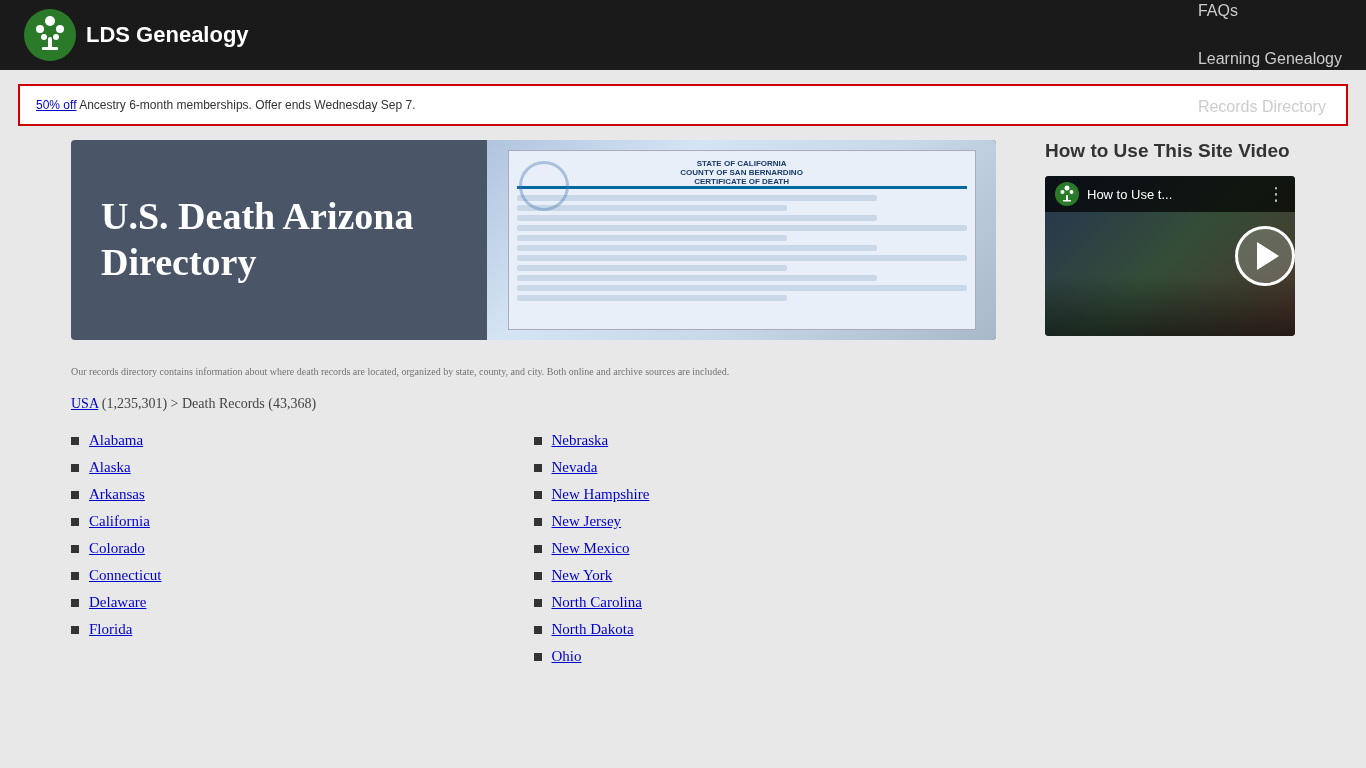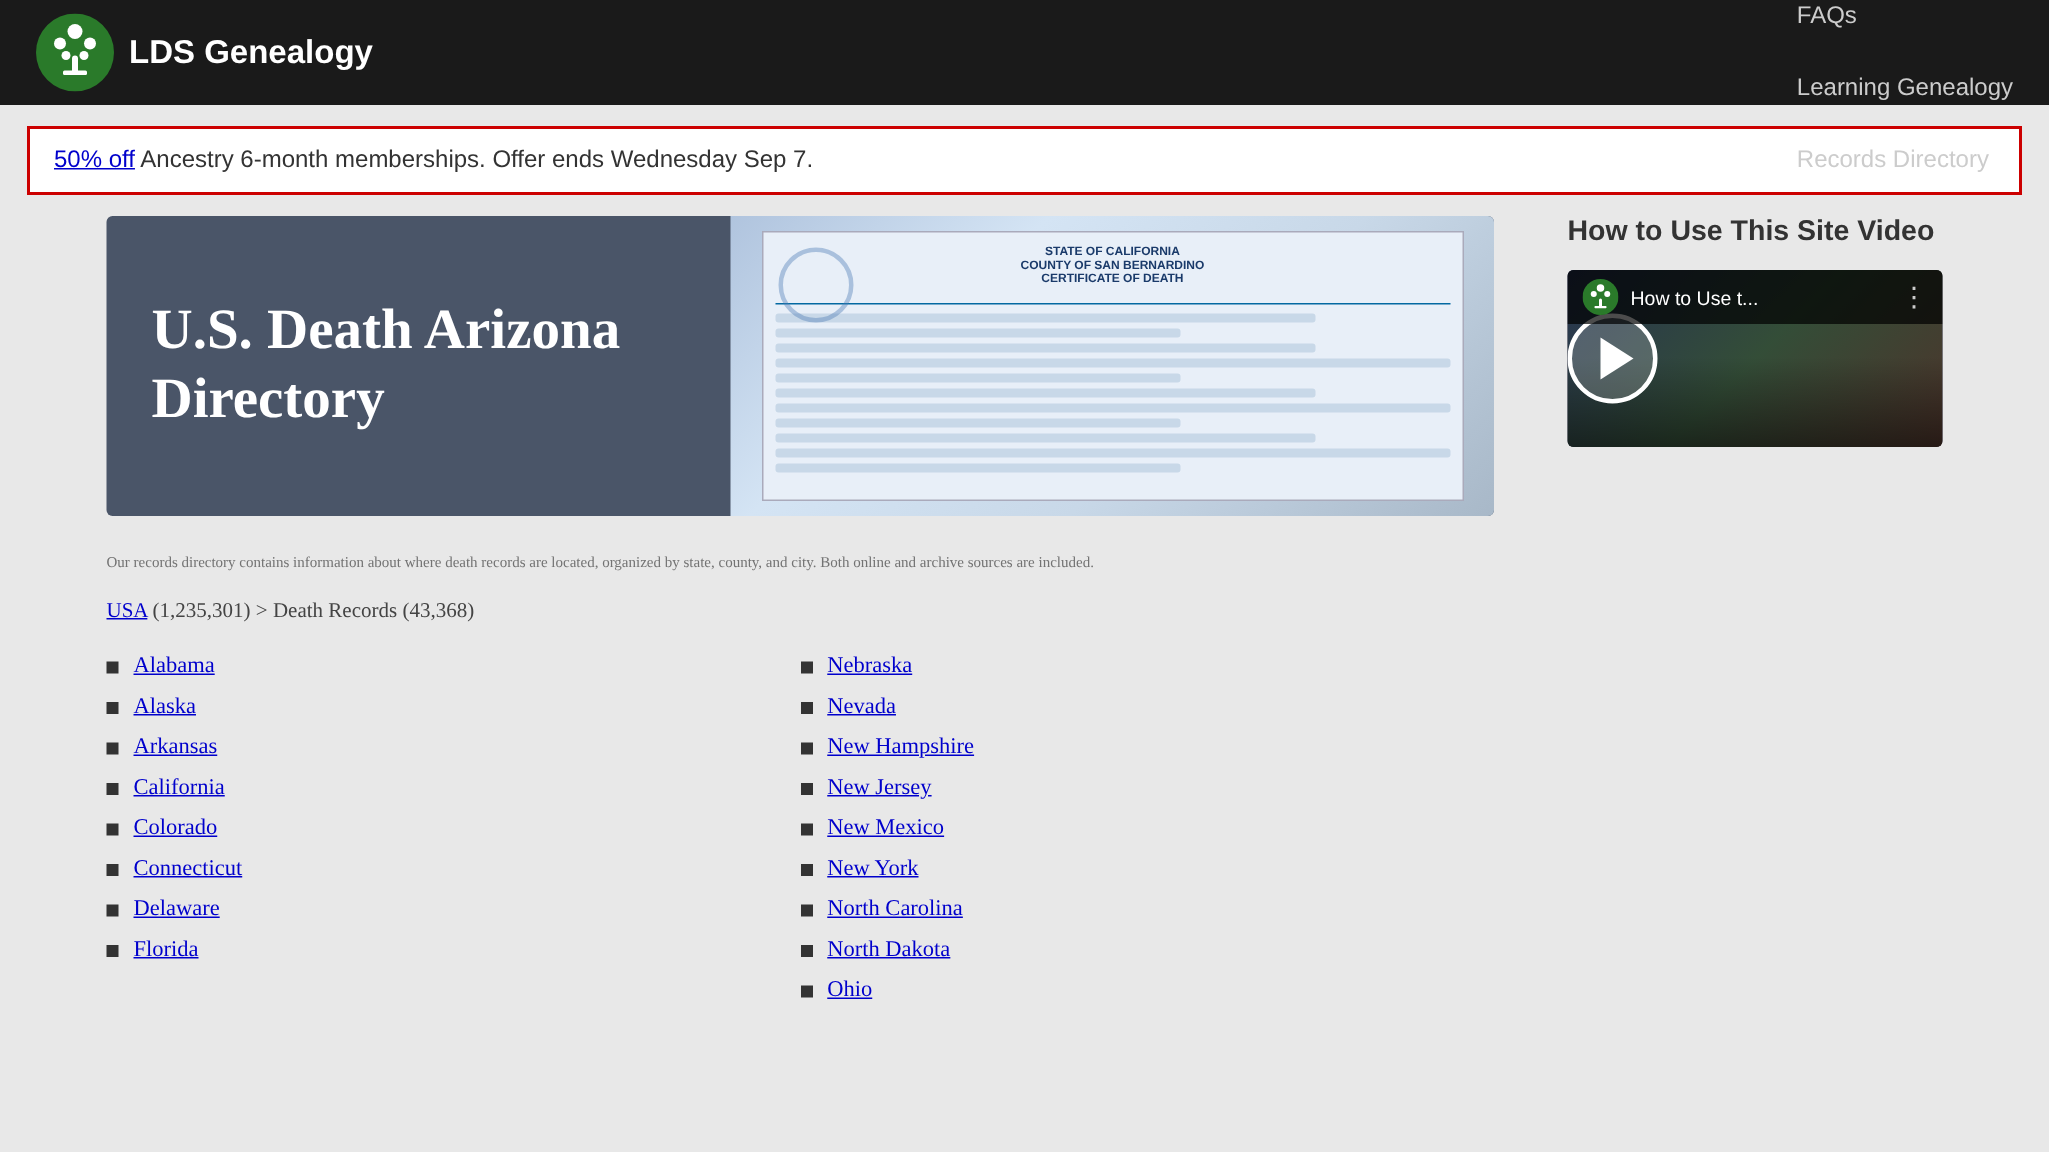--- a/index.html
+++ b/index.html
@@ -42,21 +42,21 @@
       font-size: 16px;
     }
 
     
     .banner {
       margin: 14px 18px;
       border: 2px solid #cc0000;
       padding: 12px 16px;
       background: #fff;
       font-family: Arial, sans-serif;
-      font-size: 16px;
+      font-size: 12px;
     }
     .banner-link {
       color: #00c;
       text-decoration: underline;
       cursor: pointer;
     }
 
     
     .page-container {
       max-width: 1260px;
@@ -112,22 +112,22 @@
       padding: 8px;
       font-size: 7px;
       color: #333;
       font-family: Arial, sans-serif;
     }
     .hero-doc-header {
       text-align: center;
       font-weight: bold;
       font-size: 8px;
       color: #1a3a6a;
-      border-bottom: 1px solid #0369a1;
-      padding-bottom: 12px;
+      border-bottom: 3px solid #0369a1;
+      padding-bottom: 0;
       margin-bottom: 4px;
     }
     .hero-doc-line {
       height: 6px;
       background: #c8d8e8;
       margin: 2px 0;
       border-radius: 2px;
     }
     .hero-doc-line.short { width: 60%; }
     .hero-doc-line.medium { width: 80%; }
@@ -191,27 +191,27 @@
     
     .sidebar-title {
       font-size: 19px;
       font-weight: bold;
       margin-bottom: 14px;
       color: #333;
       font-family: Arial, sans-serif;
     }
     .video-thumb {
       width: 100%;
-      height: 118px;
+      height: 160px;
       background: #1a1a2e;
       border-radius: 4px;
       position: relative;
       display: flex;
       align-items: center;
-      justify-content: flex-start;
+      justify-content: flex-end;
       overflow: hidden;
     }
     .video-thumb-bg {
       position: absolute;
       inset: 0;
       background: linear-gradient(135deg, #2a3a5a 0%, #3a5a3a 50%, #5a3a2a 100%);
       opacity: 0.8;
     }
     .video-top-bar {
       position: absolute;

